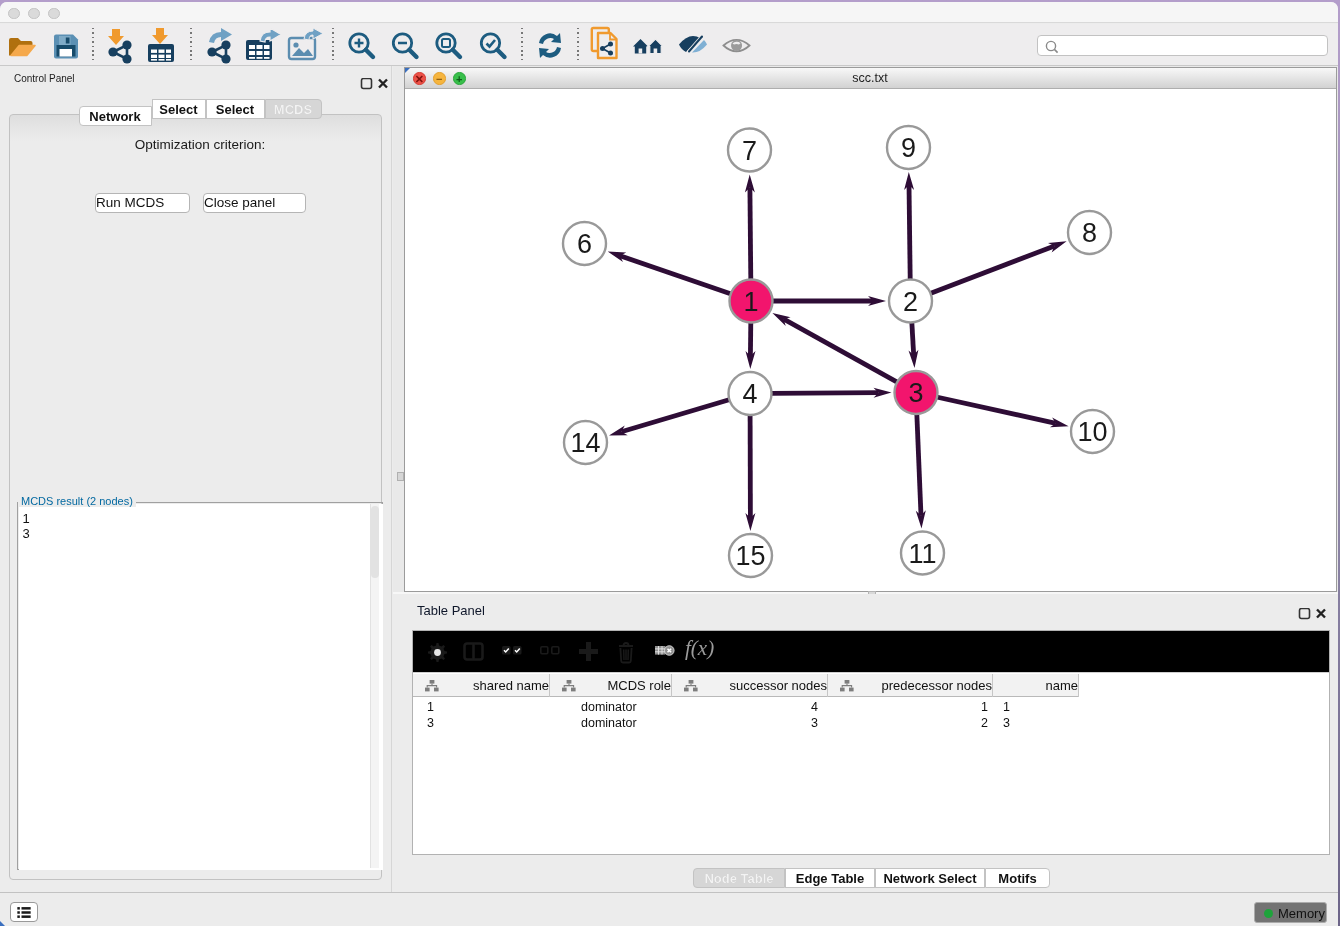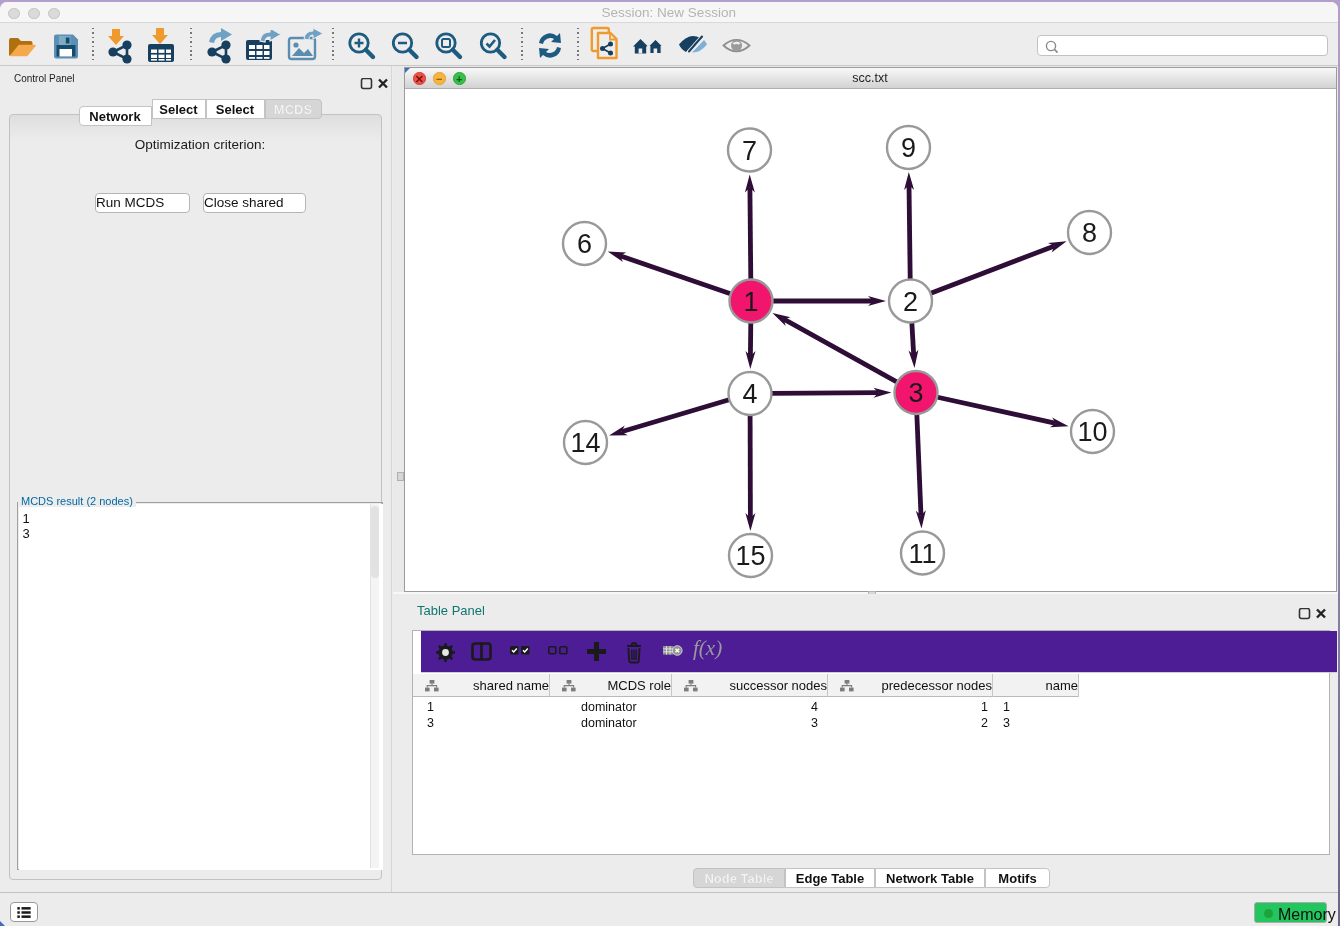--- a/index.html
+++ b/index.html
@@ -26,39 +26,38 @@
 #fieldset .legend{position:absolute;left:0;top:-8px;background:#ececec;padding:0 3px;font-size:11px;color:#0369a1}
 #fieldset .inner{position:absolute;left:0.5px;top:0.5px;width:364px;height:366px;background:#fff;font-size:13px;color:#111;padding:7px 0 0 4px;line-height:15.7px}
 #fieldset .sbar{position:absolute;right:3px;top:1px;width:9px;height:364px;background:#f4f4f4;border-left:1px solid #e2e2e2}
 #fieldset .thumb{position:absolute;right:3.5px;top:3px;width:8px;height:72px;background:#e2e2e2;border-radius:4px}
 #desktop{position:absolute;left:392.5px;top:62px;width:945px;height:530px;background:#e9e9e9}
 #sccwin{position:absolute;left:403.5px;top:64.5px;width:933px;height:525px;border:1px solid #9b9b9b;background:#fff}
 #scctitle{position:absolute;left:0;top:0;width:100%;height:21px;background:linear-gradient(#f8f8f8,#d2d2d2);border-bottom:1px solid #aeaeae;text-align:center;font-size:12.5px;color:#222;line-height:21px}
 .mac{position:absolute;top:4.5px;width:12.5px;height:12.5px;border-radius:50%;font-size:11px;line-height:12px;text-align:center}
 #graph{position:absolute;left:0;top:22px}
 #tpanel{position:absolute;left:392.5px;top:592px;width:945px;height:298px;background:#ececec}
-#tphead{position:absolute;left:24.5px;top:9px;font-size:13px;color:#0f766e}
+#tphead{position:absolute;left:24.5px;top:9px;font-size:13px;color:#0f172a}
 #tbox{position:absolute;left:19.5px;top:35.5px;width:918px;height:225px;border:1px solid #b2b2b2;background:#fff}
-#tbar{position:absolute;left:8px;top:0;width:100%;height:42px;background:#4c1d95;border-bottom:1px solid #cfcfcf}
+#tbar{position:absolute;left:0;top:0;width:100%;height:42px;background:#000000;border-bottom:1px solid #cfcfcf}
 #thead{position:absolute;left:0;top:43px;width:666px;height:23px;background:#f2f2f2;border-bottom:1px solid #b9b9b9;font-size:13px;color:#111}
 .hcell{position:absolute;top:0;height:23px;border-right:1px solid #c6c6c6;text-align:right;line-height:23px}
 .trow{position:absolute;font-size:12.5px;color:#111;height:16px;line-height:16px}
 .tabs2{position:absolute;top:274px;font-size:13px}
 #statusbar{position:absolute;left:0;top:890px;width:1337.5px;height:36px;background:#ececec;border-top:1px solid #c2c2c2}
-#memb{position:absolute;left:1254px;top:8.5px;width:73px;height:21px;background:#22c55e;border:1px solid #ababab;border-radius:3px;font-size:16px;color:#111}
+#memb{position:absolute;left:1254px;top:8.5px;width:73px;height:21px;background:#737373;border:1px solid #ababab;border-radius:3px;font-size:13px;color:#111}
 #listb{position:absolute;left:10px;top:8.5px;width:28px;height:20.5px;background:#fff;border:1px solid #999;border-radius:4px}
 svg text{font-family:"Liberation Sans",sans-serif}
 </style></head>
 <body>
 <div id="win">
   <div id="titlebar">
     <div class="tl" style="left:8px"></div>
       <div class="tl" style="left:28px"></div>
       <div class="tl" style="left:48px"></div>
-    <div id="apptitle">Session: New Session</div>
   </div>
   <div id="toolbar">
     <svg width="780" height="62" style="position:absolute;left:0;top:-22px" viewBox="0 0 780 62">
         <g transform="translate(8,33)">
           <path d="M1 20.5 L1 5 Q1 3 3 3 L10 3 L13 6 L22.5 6 Q24.5 6 24.5 8 L24.5 11 L7 11 Z" fill="#b0700f"></path>
           <path d="M1 20.5 L1 12 L6 11 L24.5 11 L24.5 13 L4 20.5 Z" fill="#b0700f"></path>
           <path d="M3 20.5 L11.2 10.5 L27 10.5 L18.8 20.5 Z" fill="#f5a94c" stroke="#f5a94c" stroke-width="1.6" stroke-linejoin="round"></path>
         </g>
         <g transform="translate(54,32.5)">
           <path d="M2 0 L19 0 L24 5 L24 22 Q24 24 22 24 L2 24 Q0 24 0 22 L0 2 Q0 0 2 0 Z" fill="#5b90b4"></path>
@@ -200,21 +199,21 @@
         </svg></div>
     <div id="tabpane"></div>
     <div class="tabrow">
       <div class="tab" style="left:78.5px;width:73px;border-radius:4px 0 0 4px;top:42px">Network</div>
       <div class="tab" style="left:151.5px;width:54px;top:35px">Select</div>
       <div class="tab" style="left:205.5px;width:59px;top:35px">Select</div>
       <div class="tab sel" style="left:264.5px;width:57px;border-radius:0 4px 4px 0;top:35px">MCDS</div>
     </div>
     <div id="optlabel">Optimization criterion:</div>
     <div class="btn" style="left:95px;width:94.5px">Run MCDS</div>
-    <div class="btn" style="left:203px;width:103px">Close shared</div>
+    <div class="btn" style="left:203px;width:103px">Close panel</div>
     <div id="fieldset">
       <div class="inner">1<br>3</div>
       <div class="sbar"></div>
         <div class="thumb"></div>
       <div class="legend">MCDS result (2 nodes)</div>
     </div>
   </div>
   <div id="desktop"></div>
   <div id="sccwin">
     <div id="scctitle">scc.txt</div>
@@ -382,21 +381,21 @@
       <div class="trow" style="left:590px;top:68px">1</div>
       <div class="trow" style="left:14px;top:84px">3</div>
       <div class="trow" style="left:168px;top:84px">dominator</div>
       <div class="trow" style="left:259px;top:84px;width:146px;text-align:right">3</div>
       <div class="trow" style="left:415px;top:84px;width:160px;text-align:right">2</div>
       <div class="trow" style="left:590px;top:84px">3</div>
     </div>
     <div class="tabs2">
       <div class="tab sel" style="left:300.5px;width:92px;border-radius:4px 0 0 4px;top:0">Node Table</div>
       <div class="tab" style="left:392.5px;width:90px;top:0">Edge Table</div>
-      <div class="tab" style="left:482.5px;width:110px;top:0">Network Table</div>
+      <div class="tab" style="left:482.5px;width:110px;top:0">Network Select</div>
       <div class="tab" style="left:592.5px;width:65px;border-radius:0 4px 4px 0;top:0">Motifs</div>
     </div>
   </div>
   <div id="statusbar">
     <div id="listb">
         <svg width="20" height="15" style="position:absolute;left:3px;top:2px" viewBox="0 0 20 18">
           <g fill="#1a1a1a">
             <rect x="2" y="2.5" width="3" height="3"></rect>
             <rect x="7" y="2.5" width="11" height="3"></rect>
             <rect x="2" y="7.5" width="3" height="3"></rect>

